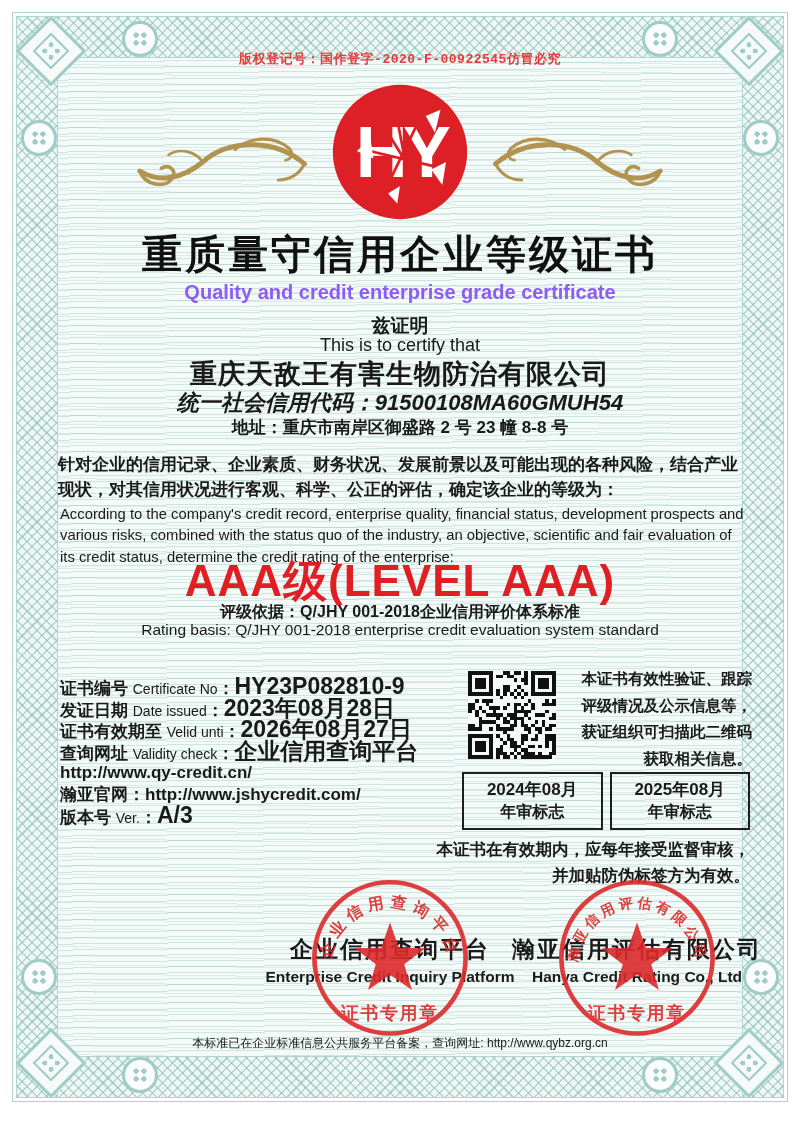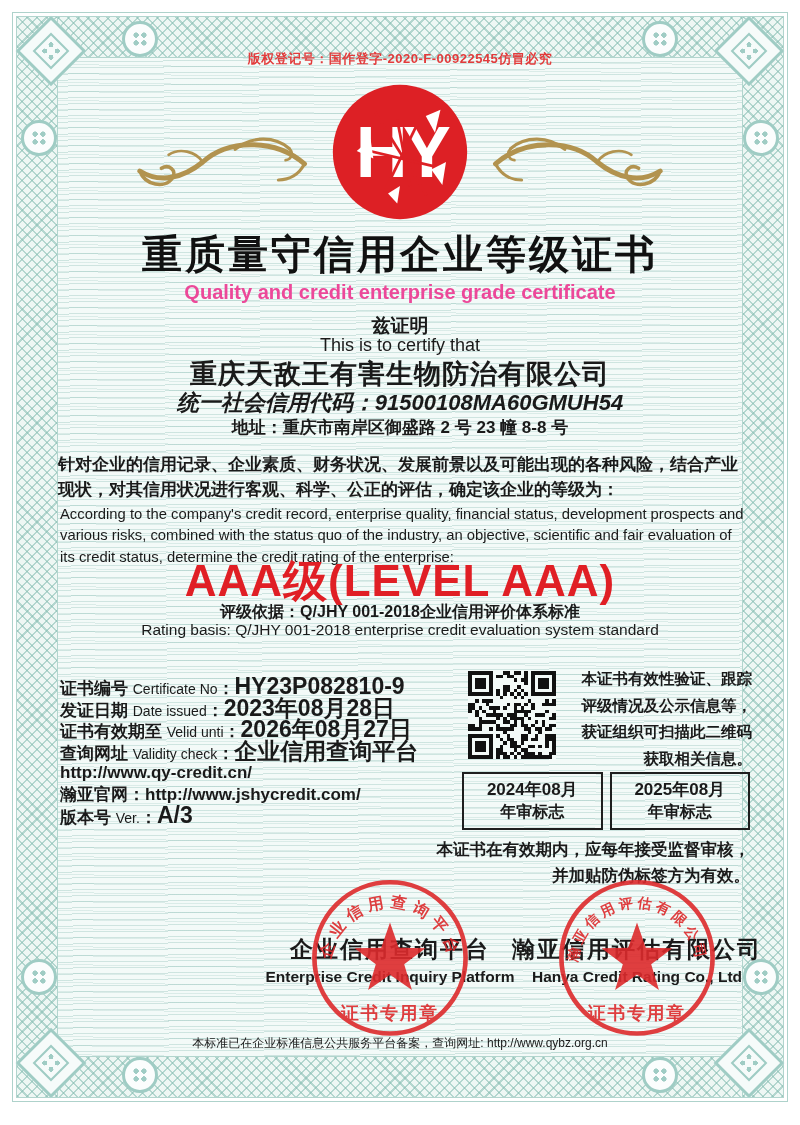--- a/index.html
+++ b/index.html
@@ -48,27 +48,27 @@
   }
   .btncircle::after{content:"";position:absolute;inset:4px;border-radius:50%;
     background:
       radial-gradient(circle 2.6px at 32% 32%, #9fccc4 2.5px, transparent 2.7px),
       radial-gradient(circle 2.6px at 68% 32%, #9fccc4 2.5px, transparent 2.7px),
       radial-gradient(circle 2.6px at 32% 68%, #9fccc4 2.5px, transparent 2.7px),
       radial-gradient(circle 2.6px at 68% 68%, #9fccc4 2.5px, transparent 2.7px);}
   
   .abs{position:absolute;}
   .ctr{left:0;right:0;text-align:center;}
-  .copyright{top:50px;color:#e23b3b;font-size:13px;font-weight:600;letter-spacing:.5px;}
+  .copyright{top:50px;color:#e23b3b;font-size:13px;font-weight:600;letter-spacing:.5px;font-family:Liberation Mono, monospace;}
   .logo{left:331px;top:83px;width:138px;height:138px;}
   .flourish{top:126px;width:202px;height:72px;}
   .flourish-l{left:118px;}
   .flourish-r{left:480px;transform:scaleX(-1);}
   .title-zh{top:227px;font-size:40px;font-weight:800;letter-spacing:3px;color:#111;}
-  .title-en{top:281px;font-size:20px;font-weight:600;color:#ec4899;}
+  .title-en{top:281px;font-size:20px;font-weight:600;color:#8b5cf6;}
   .certify-zh{top:313px;font-size:19px;font-weight:600;}
   .certify-en{top:335px;font-size:18px;font-weight:500;}
   .company{top:356px;font-size:27px;font-weight:800;letter-spacing:1px;}
   .code-line{top:388px;font-size:22px;font-weight:600;font-style:italic;}
   .addr-line{top:416px;font-size:17px;font-weight:600;}
   .para-zh{left:58px;top:452px;width:688px;font-size:17px;font-weight:700;line-height:1.48;text-align:left;}
   .para-en{left:60px;top:504px;width:686px;font-size:14.8px;font-weight:500;line-height:1.45;text-align:left;}
   .rating{top:552px;font-size:44px;font-weight:800;color:#e01f25;letter-spacing:1px;}
   .basis-zh{top:602px;font-size:16px;font-weight:600;}
   .basis-en{top:621px;font-size:15.5px;font-weight:500;}

